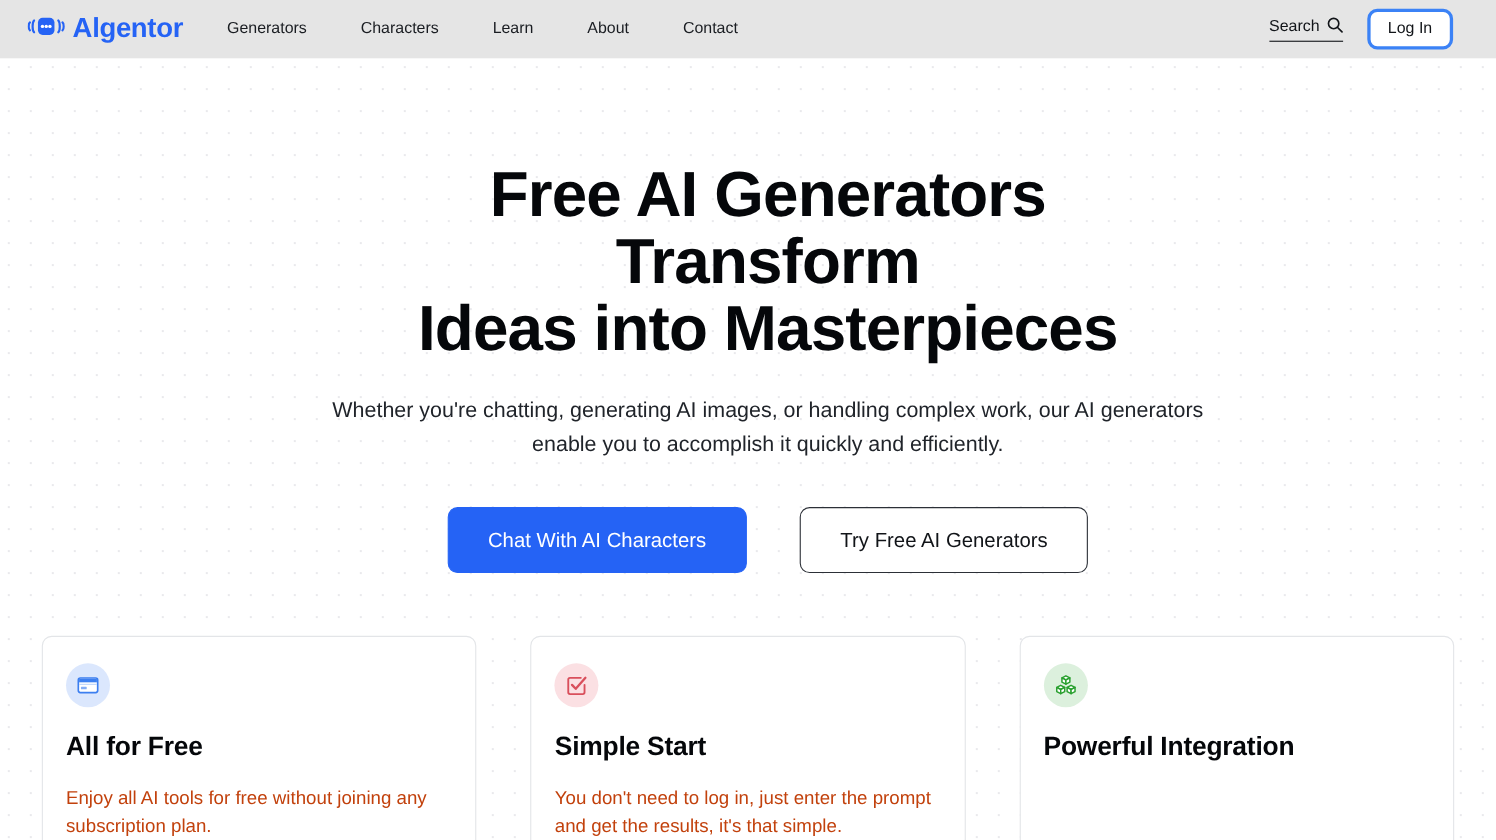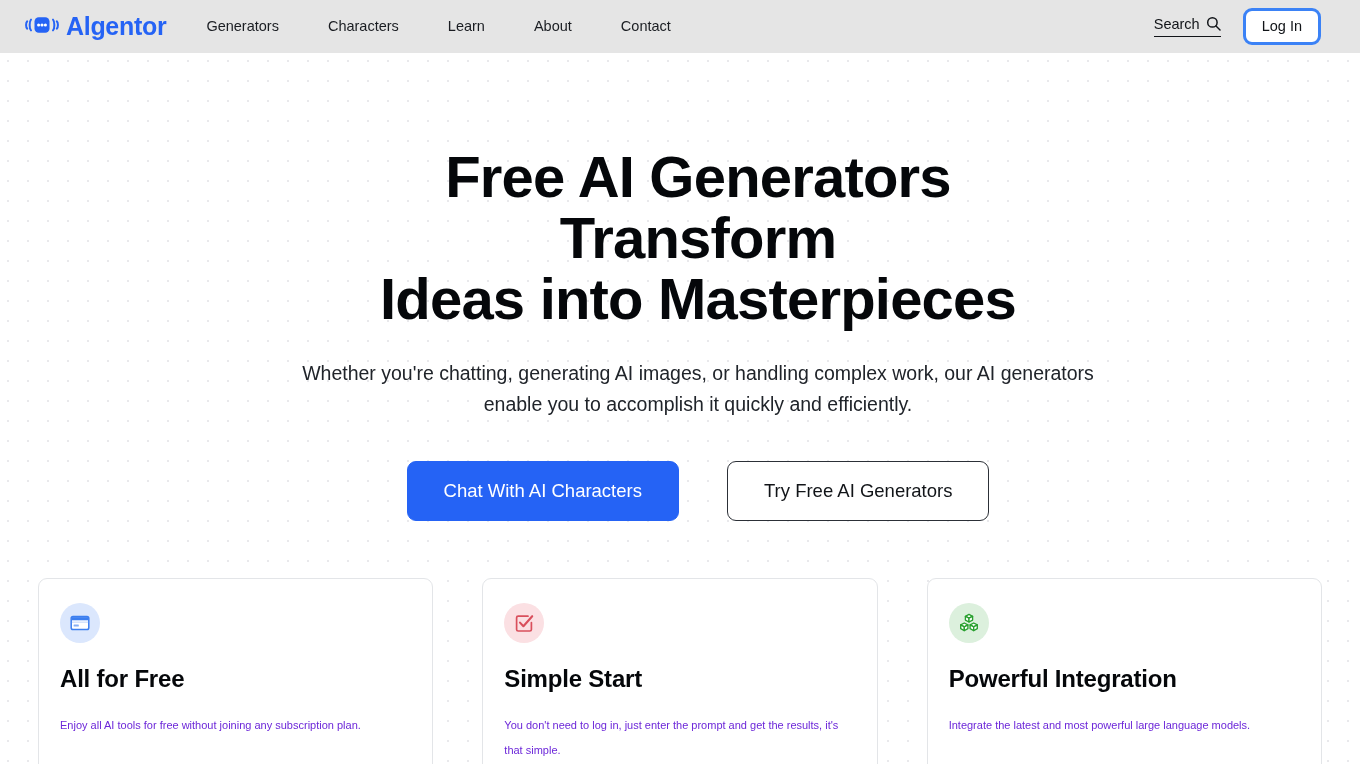--- a/index.html
+++ b/index.html
@@ -187,23 +187,23 @@
   .card-title {
     font-size: 24px;
     font-weight: bold;
     letter-spacing: -0.2px;
     color: #05070a;
     margin-bottom: 20px;
     font-family: "Liberation Sans", sans-serif;
   }
 
   .card-text {
-    font-size: 11px;
+    font-size: 17px;
     line-height: 25px;
-    color: #6d28d9;
+    color: #c2410c;
   }
 </style>
 </head>
 <body>
 
 <header class="header">
 
   <div class="brand">
     <span class="brand-mark">
       <svg width="34" height="22" viewBox="0 0 34 22" fill="none">
@@ -294,17 +294,16 @@
             <path d="M6.3 11 L9.9 12.9 L6.3 14.8 L2.7 12.9 Z"></path>
             <path d="M2.7 12.9 L6.3 14.8 L6.3 18.6 L2.7 16.7 Z"></path>
             <path d="M9.9 12.9 L9.9 16.7 L6.3 18.6 L6.3 14.8 Z"></path>
             <path d="M15.7 11 L19.3 12.9 L15.7 14.8 L12.1 12.9 Z"></path>
             <path d="M12.1 12.9 L15.7 14.8 L15.7 18.6 L12.1 16.7 Z"></path>
             <path d="M19.3 12.9 L19.3 16.7 L15.7 18.6 L15.7 14.8 Z"></path>
           </g>
         </svg>
       </div>
       <div class="card-title">Powerful Integration</div>
-      <div class="card-text">Integrate the latest and most powerful large language models.</div>
     </div>
 
   </section>
 </main>
 
 </body></html>

